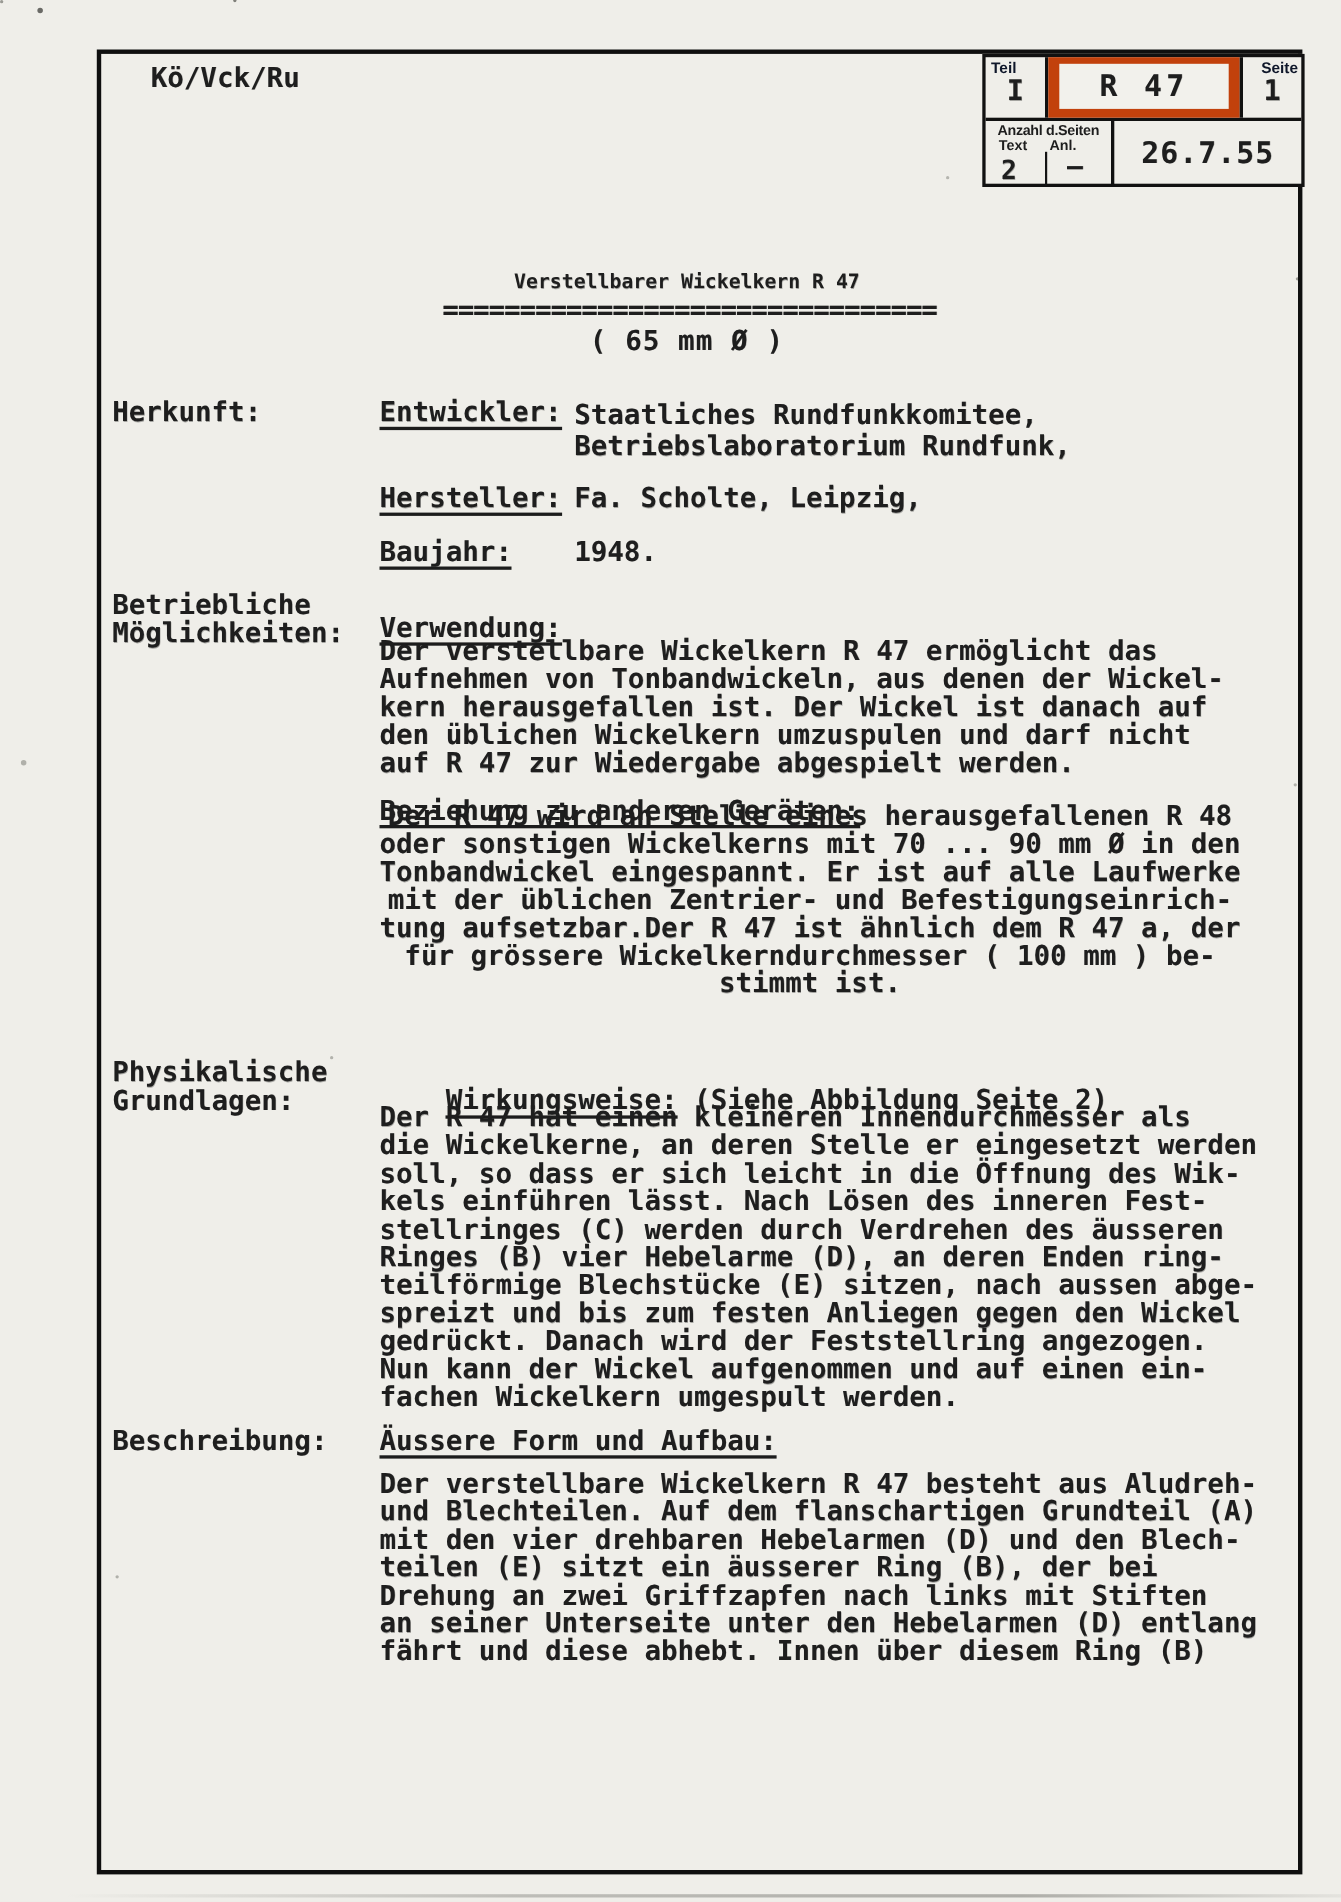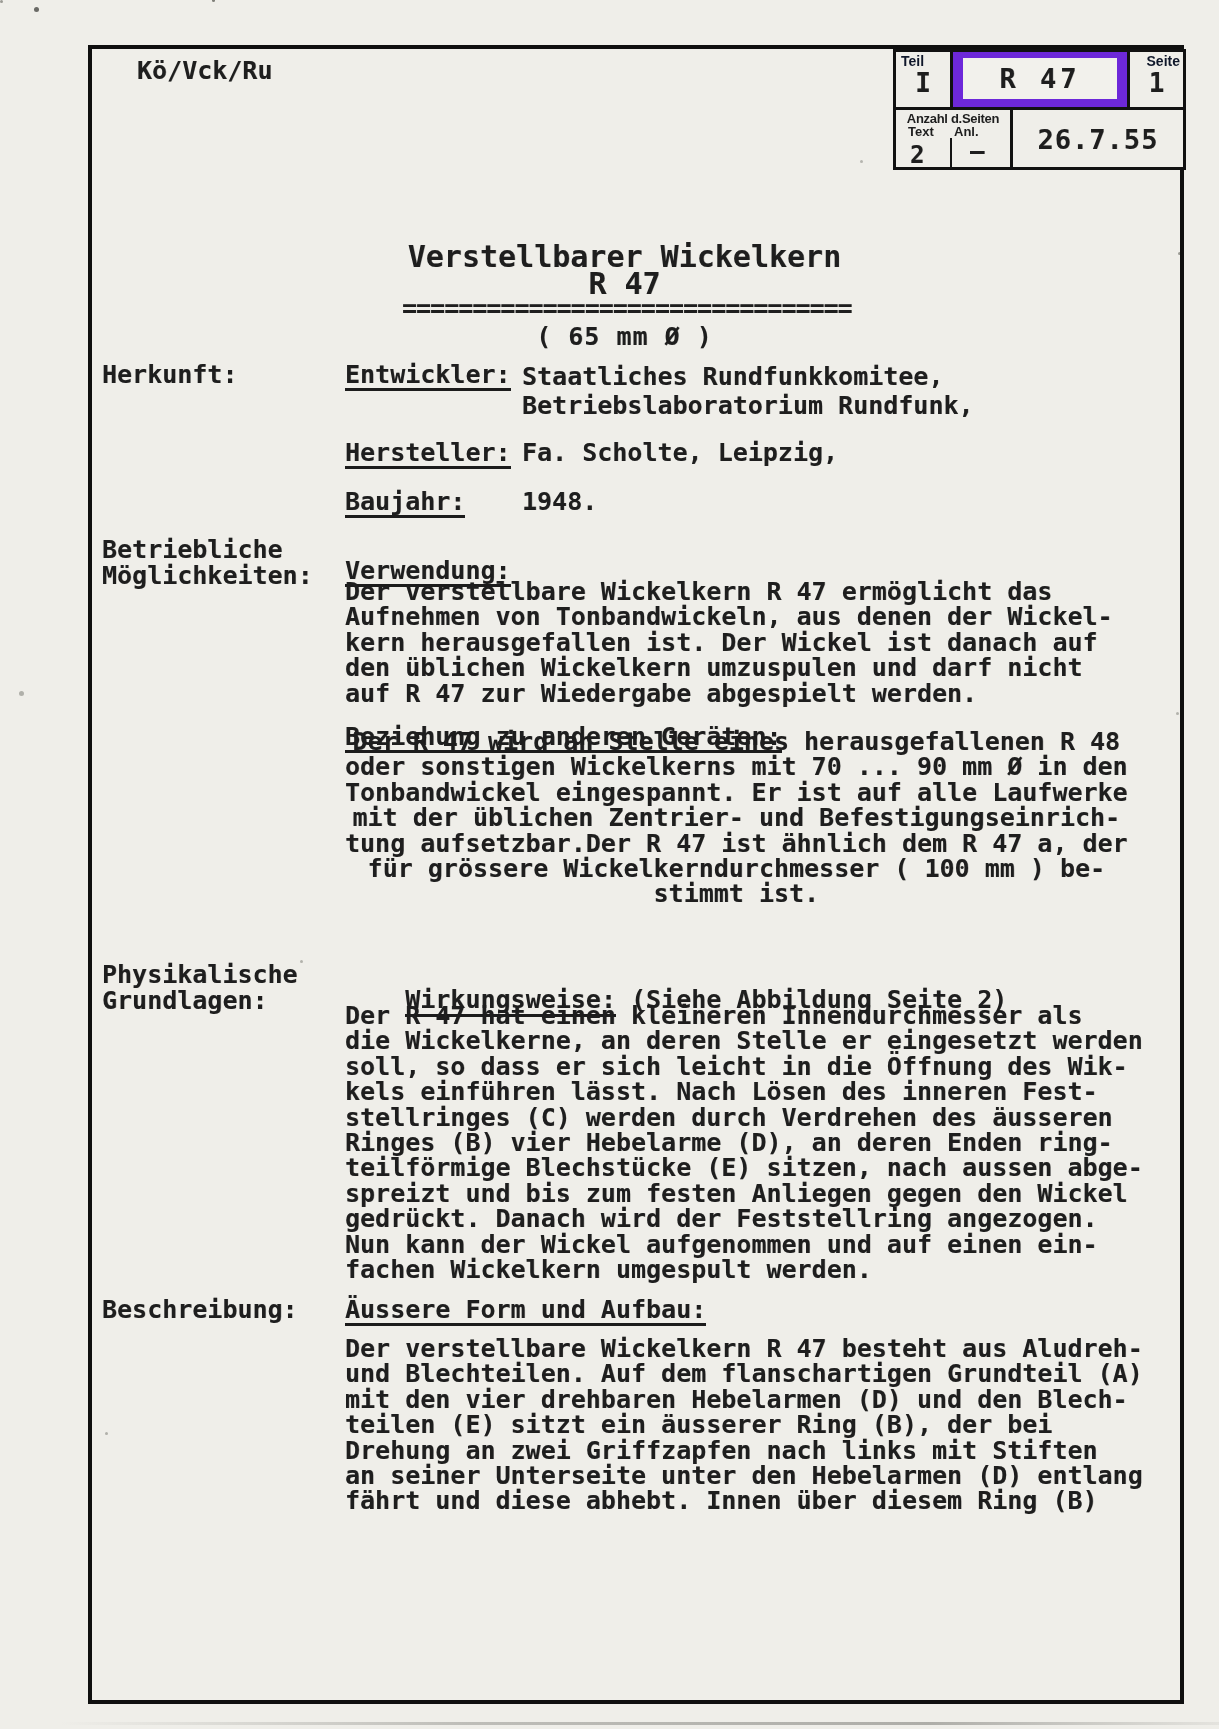--- a/index.html
+++ b/index.html
@@ -20,21 +20,21 @@
   .content-col{left:345px;}
   .kv{display:flex;}
   .kv-key{min-width:177px;}
   
   .form-box{left:893px;top:49px;width:293px;height:121px;border:3px solid #111;
     box-sizing:border-box;background:#efeee9;}
   .form-row1{display:flex;height:55px;border-bottom:3px solid #111;}
   .form-row2{display:flex;height:59px;}
   .cell{position:relative;box-sizing:border-box;}
   .cell-teil{width:57px;border-right:3px solid #111;}
-  .cell-model{flex:1;background:#6d28d9;display:flex;}
+  .cell-model{flex:1;background:#c2410c;display:flex;}
   .model-inner{flex:1;margin:6px 10px 8px 10px;background:#f2f1ec;display:flex;
     align-items:center;justify-content:center;font-size:27px;letter-spacing:4px;}
   .cell-seite{width:56px;border-left:3px solid #111;}
   .form-lbl{font-family:"Liberation Sans",sans-serif;font-weight:bold;font-size:14px;color:#0f172a;}
   .teil-lbl{position:absolute;top:1px;left:5px;}
   .seite-lbl{position:absolute;top:1px;right:3px;}
   .cell-val{text-align:center;padding-top:16px;font-size:26px;}
   .cell-anzahl{width:117px;border-right:3px solid #111;}
   .cell-date{flex:1;display:flex;align-items:center;justify-content:center;
     font-size:27px;letter-spacing:1px;}
@@ -42,21 +42,21 @@
     font-weight:bold;font-size:13px;margin-top:1px;letter-spacing:-0.3px;}
   .anz-l2{position:absolute;top:14px;left:0;right:0;font-family:"Liberation Sans",sans-serif;
     font-weight:bold;font-size:13px;}
   .anz-text-lbl{position:absolute;left:12px;}
   .anz-anl-lbl{position:absolute;left:58px;}
   .anz-val-text{position:absolute;left:14px;bottom:0px;font-size:24px;}
   .anz-divider{position:absolute;left:54px;top:28px;bottom:0;width:2px;background:#141414;}
   .anz-val-anl{position:absolute;left:74px;bottom:4px;font-size:24px;font-weight:900;}
   
   .title-block{left:402px;top:243px;width:445px;text-align:center;}
-  .title-main{font-size:30px;line-height:27px;}
+  .title-main{font-size:18px;line-height:27px;}
   .title-eq{font-size:25px;line-height:18px;letter-spacing:-1px;margin-top:3px;}
   .title-sub{font-size:25px;line-height:26px;margin-top:6px;letter-spacing:1px;}
   
   .speck{position:absolute;width:3px;height:3px;border-radius:50%;background:#9a9a94;
     box-shadow: 35px 8px 0 1px #6a6a66, 212px -1px 0 0 #80807a, -20px 164px 0 2px #8d8d88,
       1080px 112px 0 0 #aaaaa4, 1178px 252px 0 0 #9a9a94, 20px 692px 0 1px #b0b0aa,
       -10px 892px 0 0 #a5a5a0, 1176px 712px 0 0 #b2b2ac, 105px 1432px 0 0 #b0b0aa,
       860px 160px 0 0 #b5b5af, 560px 1195px 0 0 #a8a8a2, 300px 960px 0 0 #b2b2ac;}
   .bottom-streak{position:absolute;left:60px;top:1722px;width:1159px;height:3px;
     background:linear-gradient(90deg,rgba(130,130,125,0) 0%,rgba(130,130,125,0.45) 35%,

